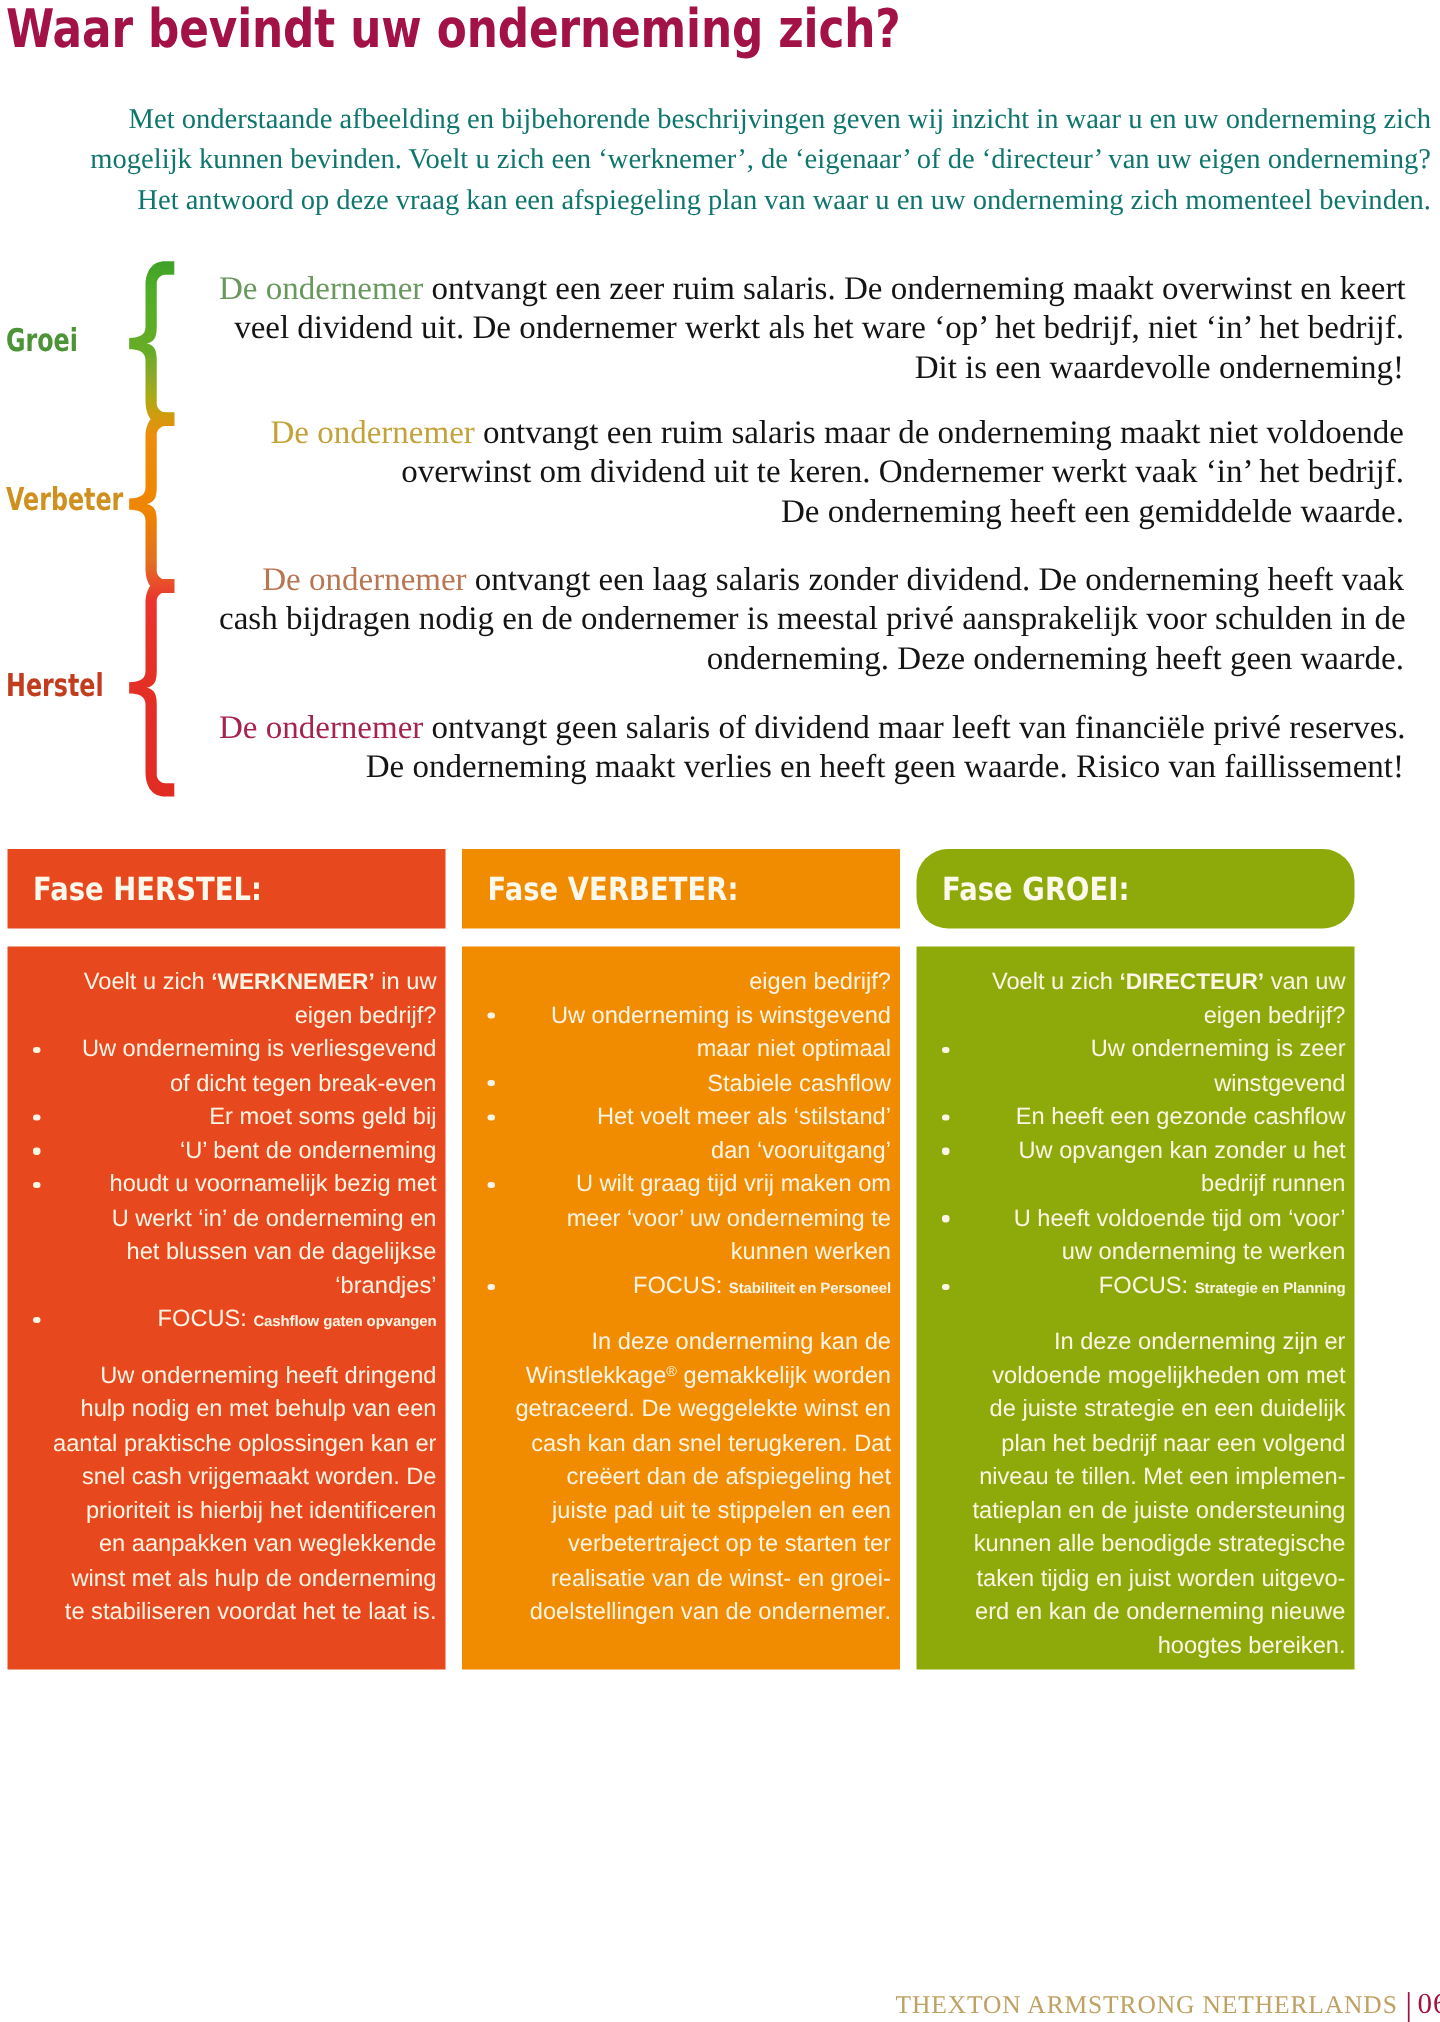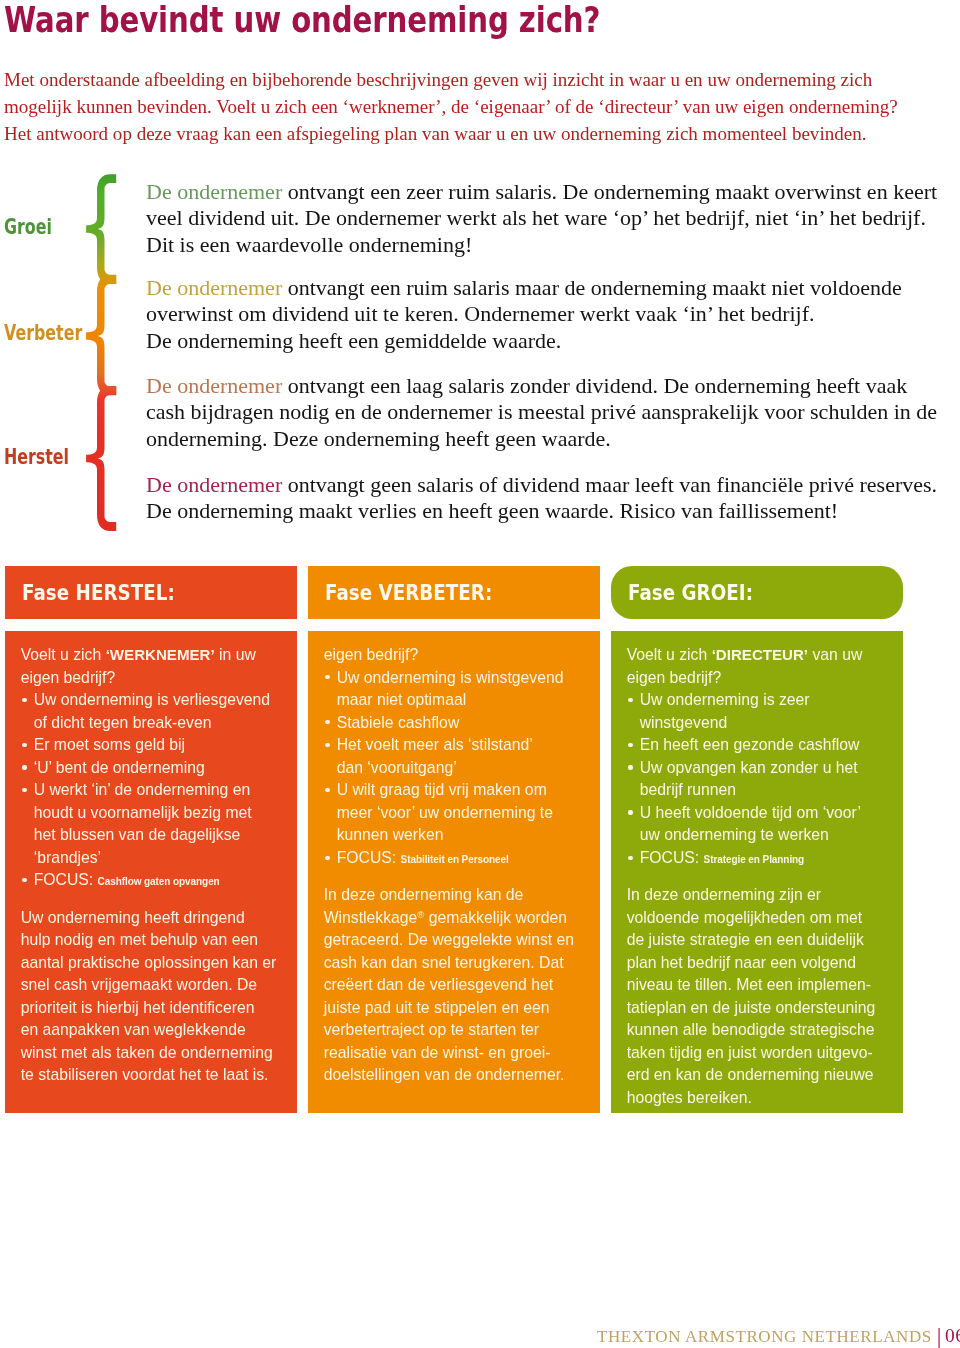--- a/index.html
+++ b/index.html
@@ -10,21 +10,21 @@
 
   
   .title{position:absolute;left:4px;top:2px;
          font-family:"DejaVu Sans",sans-serif;font-weight:bold;
          font-size:35.5px;line-height:36px;color:#a21246;letter-spacing:-0.1px;
          white-space:nowrap;transform:scaleX(0.822);transform-origin:0 0;}
 
   
   .intro{position:absolute;left:4px;top:67px;width:950px;
          font-family:"Liberation Serif",serif;font-size:19.05px;line-height:26.9px;
-         color:#b91c1c;}
+         color:#0f766e;}
   .intro div{white-space:nowrap;}
 
   
   .stage-label{position:absolute;left:4px;
                font-family:"DejaVu Sans",sans-serif;font-weight:bold;font-size:21px;
                line-height:21px;white-space:nowrap;
                transform:scaleX(0.755);transform-origin:0 50%;}
 
   
   .braces{position:absolute;left:80px;top:168px;}
@@ -64,21 +64,21 @@
   .footer{position:absolute;left:597px;top:1326px;
         font-family:"Liberation Serif",serif;font-size:17.0px;letter-spacing:0.58px;
         color:#bfa263;white-space:nowrap;line-height:17.0px;}
   .footer .sep{color:#a3123f;font-size:23px;line-height:17.0px;
         position:relative;top:2px;padding:0 3px 0 5px;}
   .footer .pg{color:#a3123f;font-size:19.4px;}
 </style>
 </head>
 <body>
 
-<div class="page" style="background: rgb(255, 255, 255);">
+<div class="page" style="background: rgb(255, 255, 255); text-align: right;">
 
   <div class="title">Waar bevindt uw onderneming zich?</div>
 
   <div class="intro">
     <div>Met onderstaande afbeelding en bijbehorende beschrijvingen geven wij inzicht in waar u en uw onderneming zich</div>
     <div>mogelijk kunnen bevinden. Voelt u zich een ‘werknemer’, de ‘eigenaar’ of de ‘directeur’ van uw eigen onderneming?</div>
     <div>Het antwoord op deze vraag kan een afspiegeling plan van waar u en uw onderneming zich momenteel bevinden.</div>
   </div>
 
   <div class="stage-label" id="lab0" style="top: 217px; color: rgb(76, 148, 55);">Groei</div>
@@ -146,37 +146,37 @@
               <div>Uw onderneming is verliesgevend</div>
               <div>of dicht tegen break-even</div>
             </li>
         <li>
               <div>Er moet soms geld bij</div>
             </li>
         <li>
               <div>‘U’ bent de onderneming</div>
             </li>
         <li>
+              <div>houdt u voornamelijk bezig met</div>
               <div>U werkt ‘in’ de onderneming en</div>
-              <div>houdt u voornamelijk bezig met</div>
               <div>het blussen van de dagelijkse</div>
               <div>‘brandjes’</div>
             </li>
         <li>
               <div><span>FOCUS: </span><b class="strong">Cashflow gaten opvangen</b></div>
             </li>
       </ul>
       <div class="para">
         <div>Uw onderneming heeft dringend</div>
         <div>hulp nodig en met behulp van een</div>
         <div>aantal praktische oplossingen kan er</div>
         <div>snel cash vrijgemaakt worden. De</div>
         <div>prioriteit is hierbij het identificeren</div>
         <div>en aanpakken van weglekkende</div>
-        <div>winst met als taken de onderneming</div>
+        <div>winst met als hulp de onderneming</div>
         <div>te stabiliseren voordat het te laat is.</div>
       </div>
     </div>
       </div>
   </div>
 
   <div class="phase" id="ph1" style="left:308px">
     <div class="phase-head" style="background: rgb(241, 140, 0);">
         <span>Fase VERBETER:</span>
       </div>
@@ -202,21 +202,21 @@
             </li>
         <li>
               <div><span>FOCUS: </span><b class="strong">Stabiliteit en Personeel</b></div>
             </li>
       </ul>
       <div class="para">
         <div>In deze onderneming kan de</div>
         <div><span>Winstlekkage</span><sup class="tm">®</sup><span> gemakkelijk worden</span></div>
         <div>getraceerd. De weggelekte winst en</div>
         <div>cash kan dan snel terugkeren. Dat</div>
-        <div>creëert dan de verliesgevend het</div>
+        <div>creëert dan de afspiegeling het</div>
         <div>juiste pad uit te stippelen en een</div>
         <div>verbetertraject op te starten ter</div>
         <div>realisatie van de winst- en groei-</div>
         <div>doelstellingen van de ondernemer.</div>
       </div>
     </div>
       </div>
   </div>
 
   <div class="phase" id="ph2" style="left:611px">

